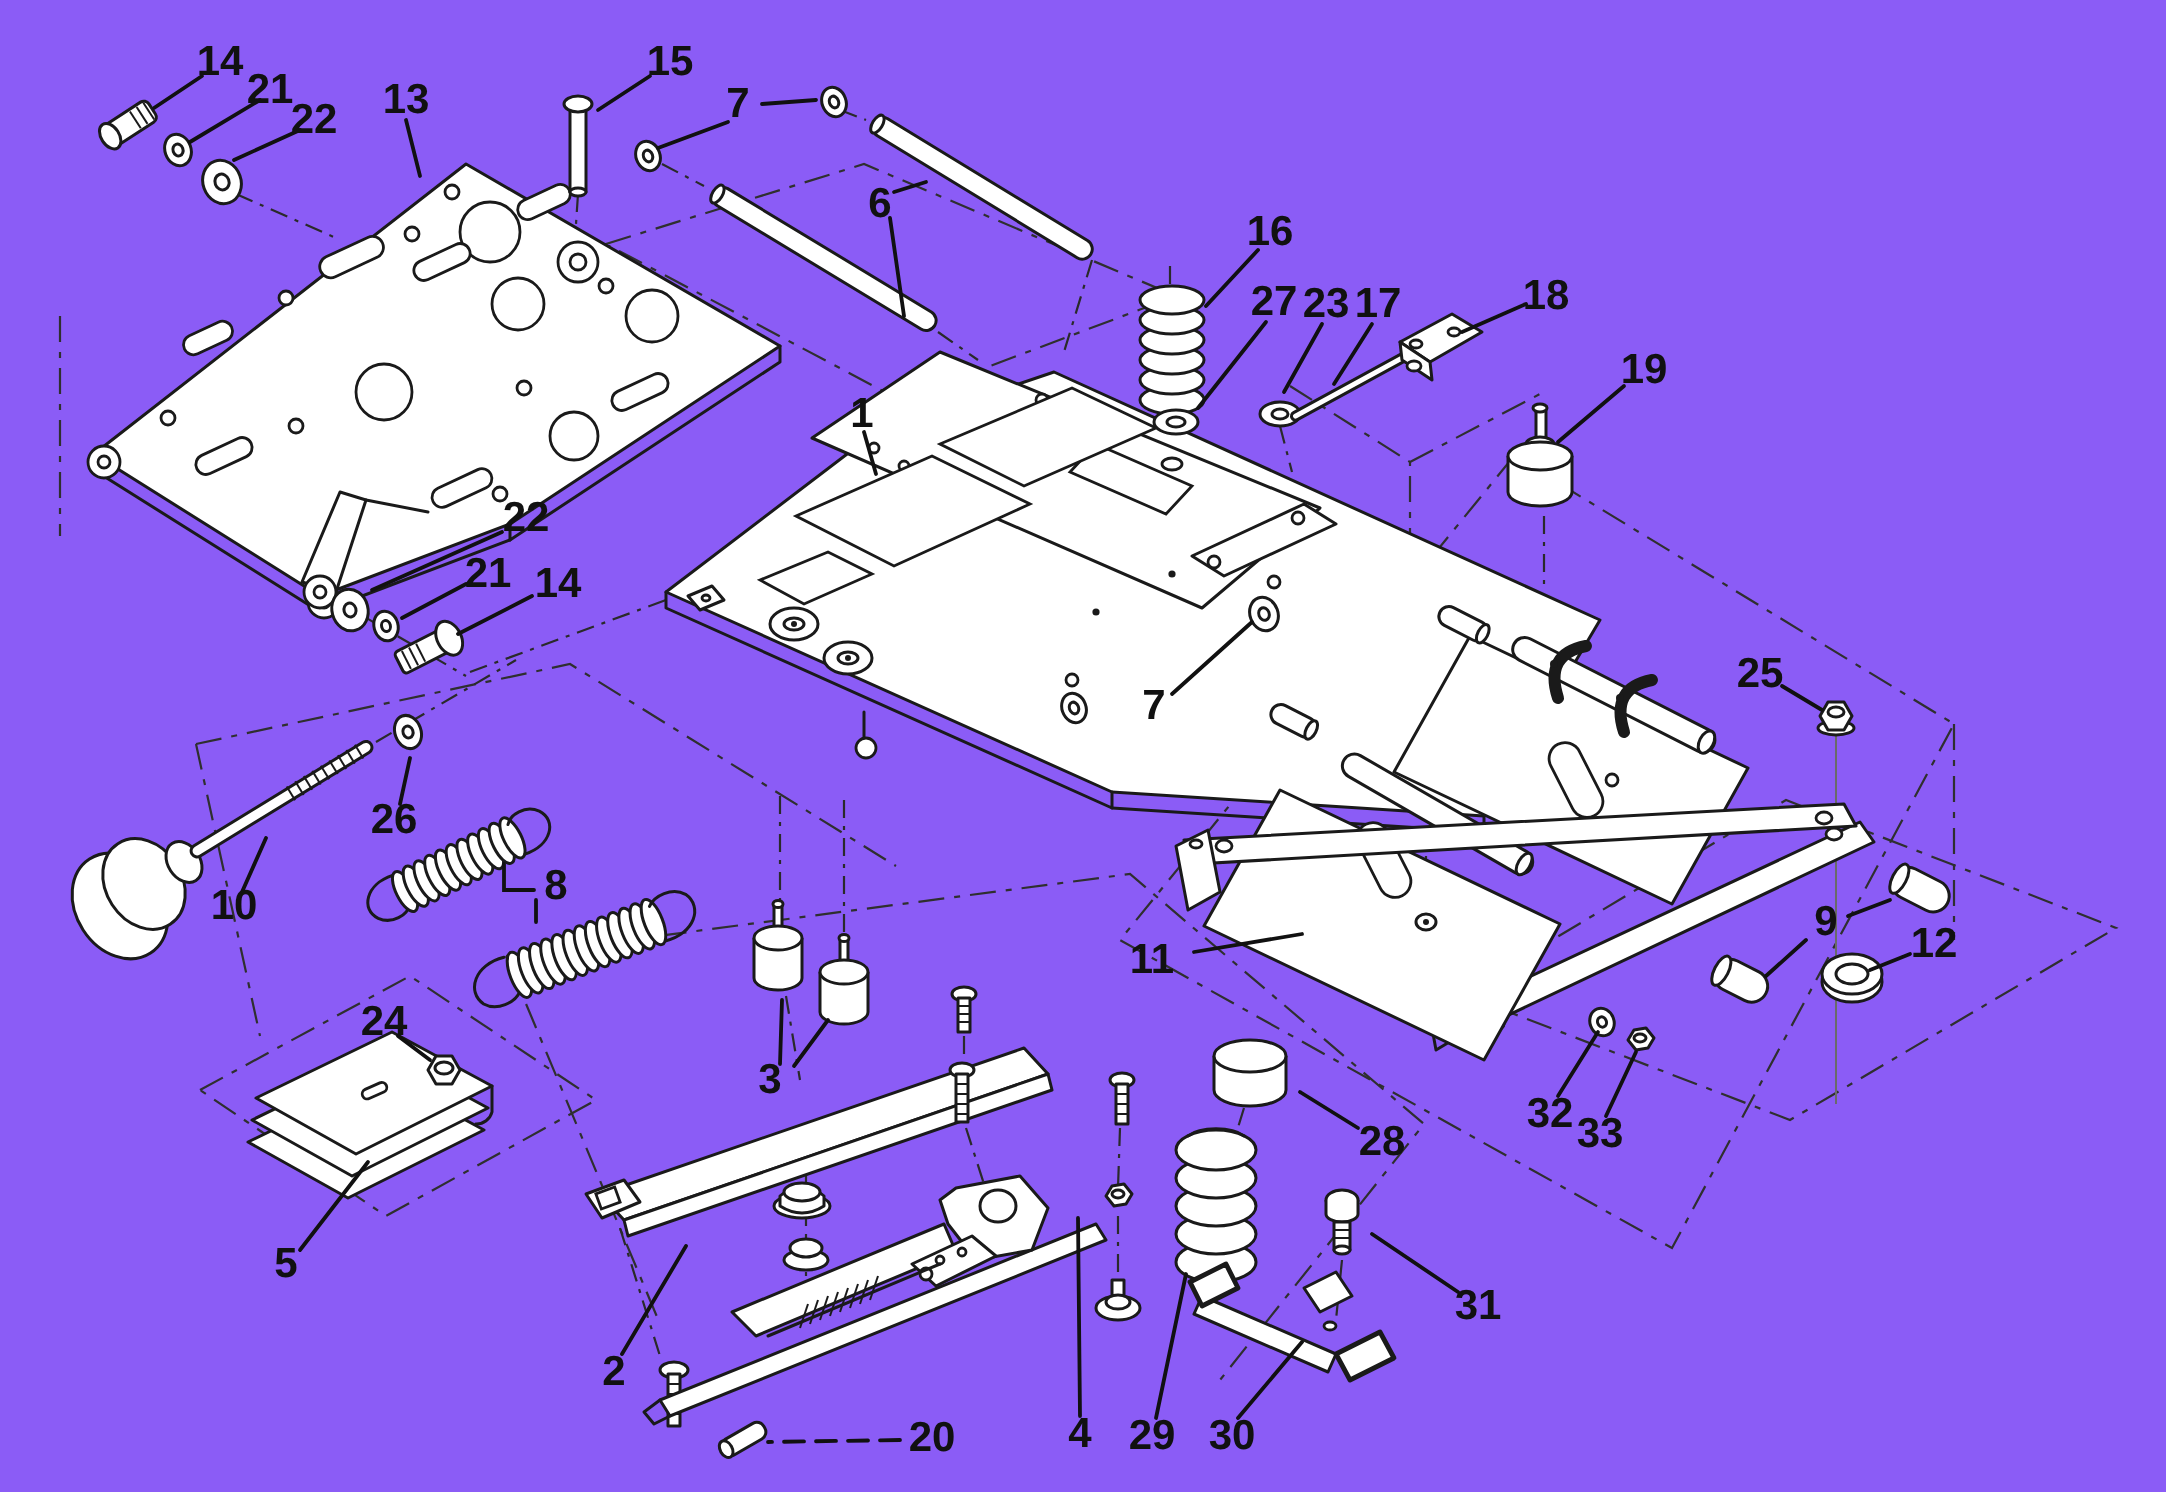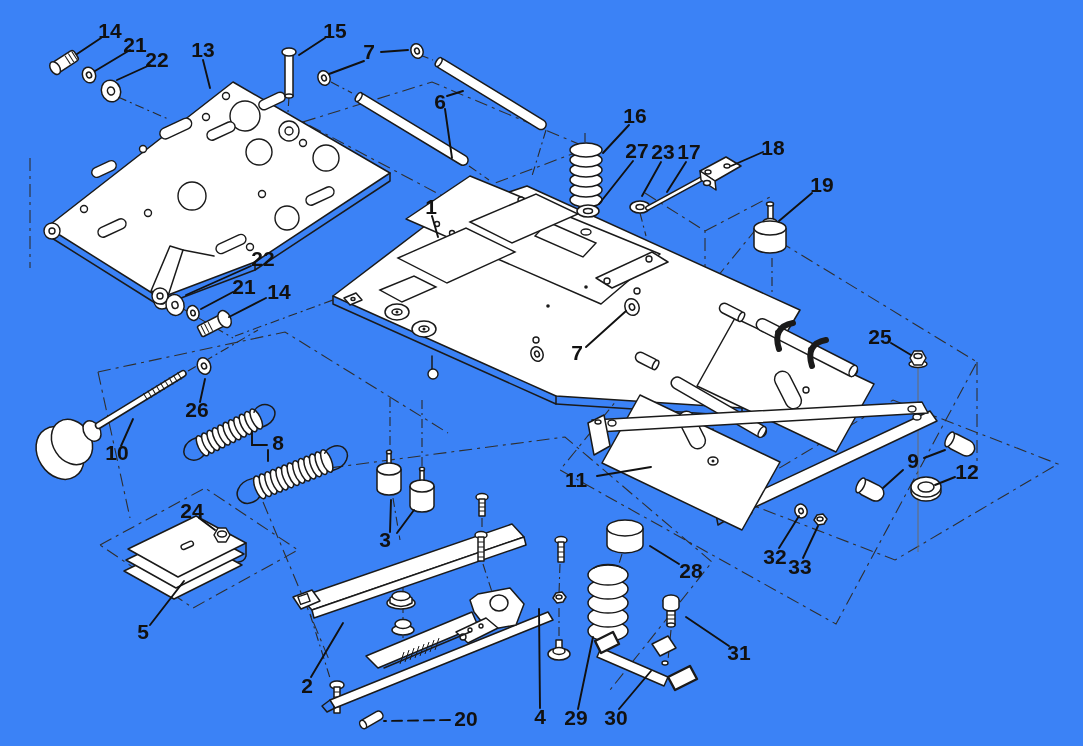--- a/index.html
+++ b/index.html
@@ -1,16 +1,16 @@
 <!DOCTYPE html>
 <html><head>
 <meta charset="utf-8">
 <style>
   html,body{margin:0;padding:0;background:#ffffff;}
-  .stage{position:relative;width:1083px;height:746px;background:#3b82f6;overflow:hidden;
+  .stage{position:relative;width:1083px;height:746px;background:#8b5cf6;overflow:hidden;
          font-family:"Liberation Sans", sans-serif;text-decoration:underline;}
   svg{position:absolute;left:0;top:0;}
   .ln{stroke:#1a1a1a;stroke-width:1.5;fill:none;stroke-linecap:round;stroke-linejoin:round;}
   .fw{stroke:#1a1a1a;stroke-width:1.5;fill:#ffffff;stroke-linejoin:round;}
   .hole{stroke:#1a1a1a;stroke-width:1.4;fill:#ffffff;}
   .dot{fill:#1a1a1a;stroke:none;}
   .axis{stroke:#2a2a2a;stroke-width:1.1;fill:none;stroke-dasharray:9 4 2 4;}
   .bnd{stroke:#2f2f2f;stroke-width:1.1;fill:none;stroke-dasharray:13 5 3 5;}
   .thin{stroke:#6a6a6a;stroke-width:1;fill:none;}
   .hatch{stroke:#1a1a1a;stroke-width:1;fill:none;}

